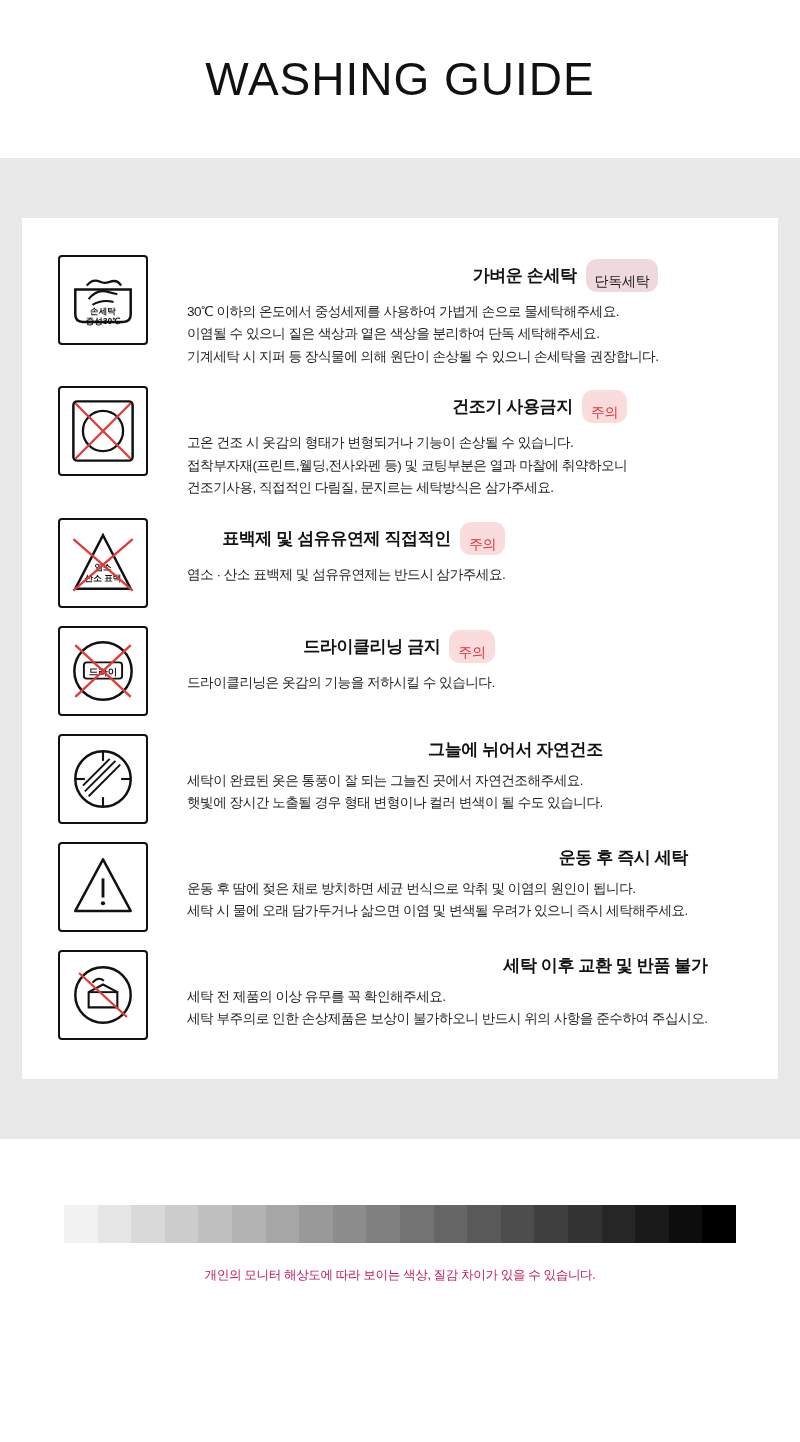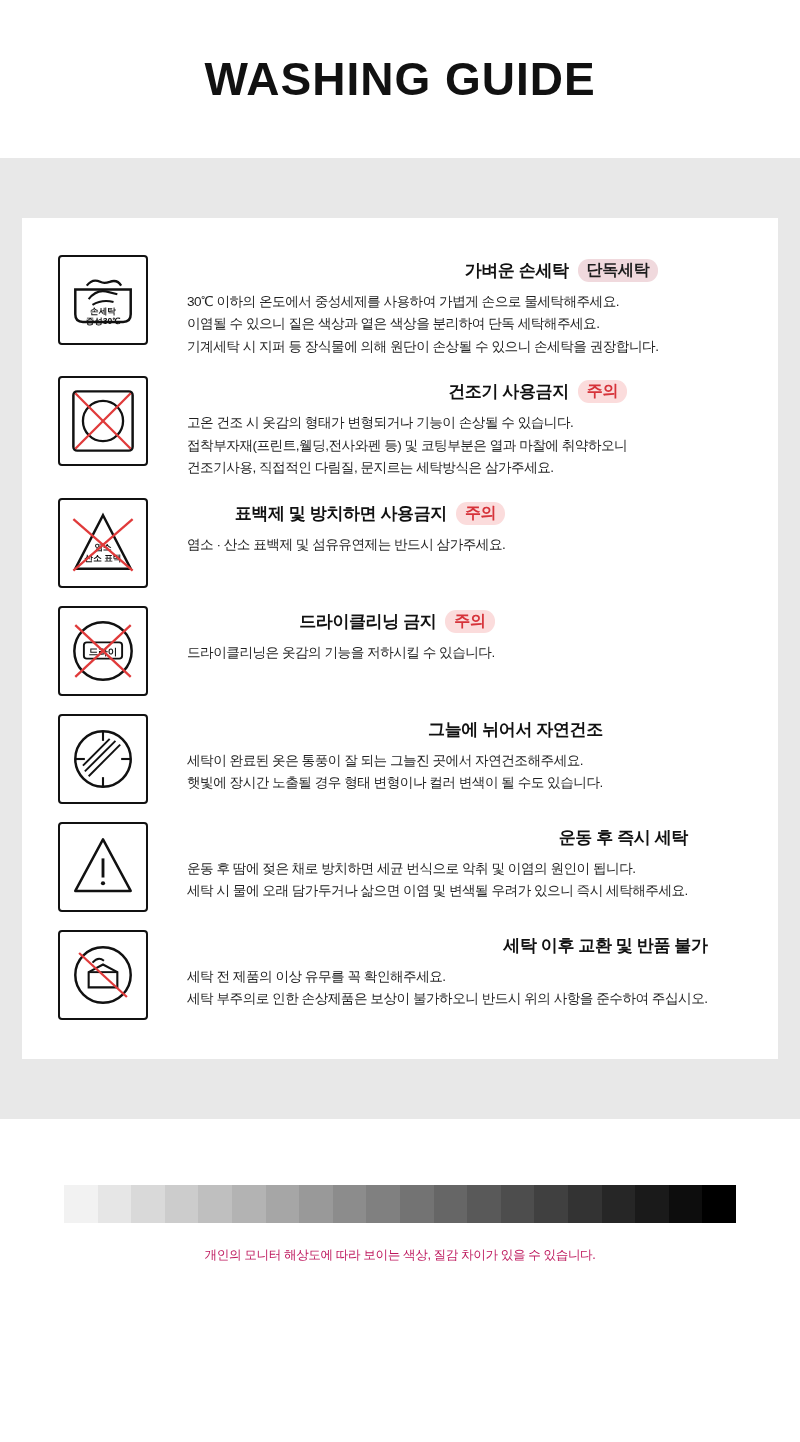--- a/index.html
+++ b/index.html
@@ -21,21 +21,21 @@
   
   .title-band {
     height: 158px;
     background: #ffffff;
     display: flex;
     align-items: center;
     justify-content: center;
   }
   .page-title {
     font-size: 46px;
-    font-weight: 700;
+    font-weight: 400;
     letter-spacing: 1px;
     color: #111111;
   }
 
   
   .grey-band {
     background: #e8e8e8;
     padding: 60px 22px;
   }
   .card {
@@ -69,24 +69,24 @@
     margin-bottom: 9px;
     justify-content: flex-end;
   }
   .row-title {
     font-size: 17px;
     font-weight: 700;
     color: #111;
     letter-spacing: -0.4px;
   }
   .badge {
-    font-size: 16px;
-    font-weight: 700;
+    font-size: 14px;
+    font-weight: 400;
     border-radius: 11px;
-    padding: 3px 9px 4px 9px;
+    padding: 15px 9px 4px 9px;
     line-height: 1;
     letter-spacing: -0.3px;
   }
   .badge-dark { background: #f0d9dd; color: #1d1d1d; }
   .badge-red  { background: #fbdcdc; color: #d6333a; }
 
   .row-desc {
     font-size: 13.6px;
     line-height: 1.65;
     color: #1f1f1f;
@@ -176,21 +176,21 @@
           <svg viewBox="0 0 90 90">
             <path d="M45 16 L74 72 L16 72 Z" fill="none" stroke="#111" stroke-width="2.6"></path>
             <text x="45" y="52" font-size="9" font-weight="700" text-anchor="middle" fill="#111" font-family="'Liberation Sans',sans-serif">염소</text>
             <text x="45" y="64" font-size="9" font-weight="700" text-anchor="middle" fill="#111" font-family="'Liberation Sans',sans-serif">산소 표백</text>
             <line x1="14" y1="20" x2="76" y2="74" stroke="#e03a3a" stroke-width="2.4"></line>
             <line x1="76" y1="20" x2="14" y2="74" stroke="#e03a3a" stroke-width="2.4"></line>
           </svg>
         </div>
         <div class="row-body">
           <div class="row-head">
-            <span class="row-title">표백제 및 방치하면 사용금지</span>
+            <span class="row-title">표백제 및 섬유유연제 직접적인</span>
             <span class="badge badge-red">주의</span>
           </div>
           <div class="row-desc">
             <div>염소 · 산소 표백제 및 섬유유연제는 반드시 삼가주세요.</div>
           </div>
         </div>
       </div>
 
       <div class="row">
         <div class="icon-box">

